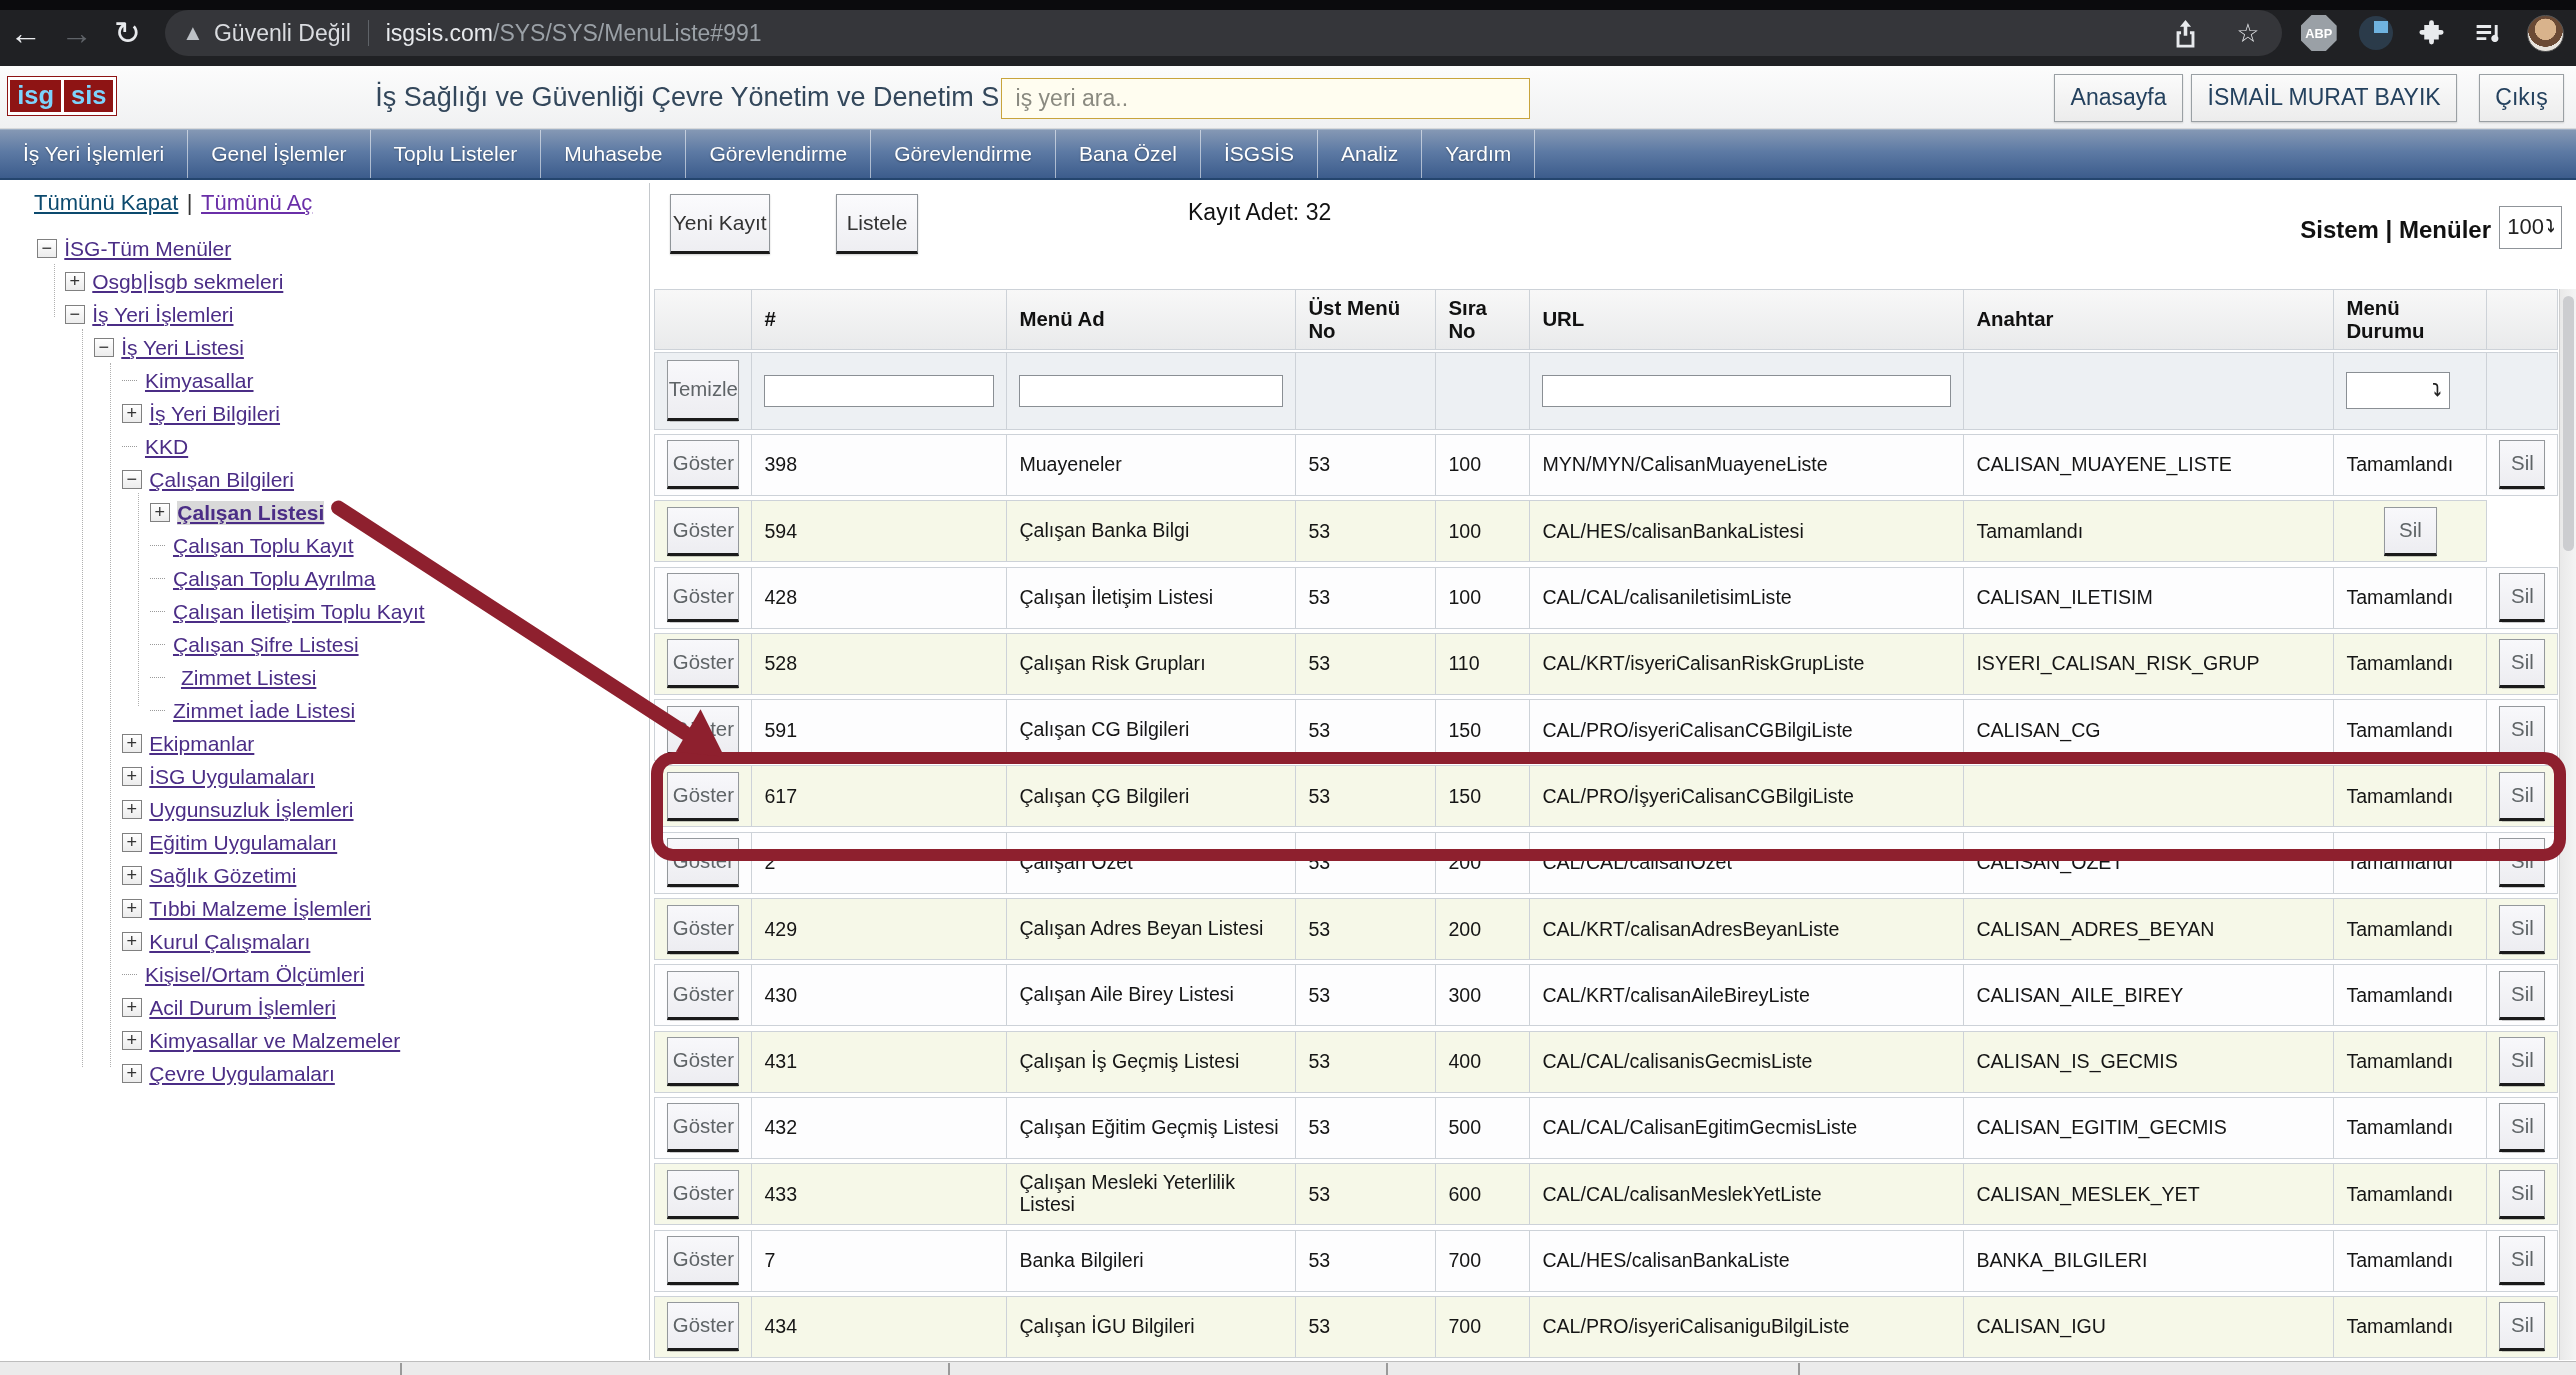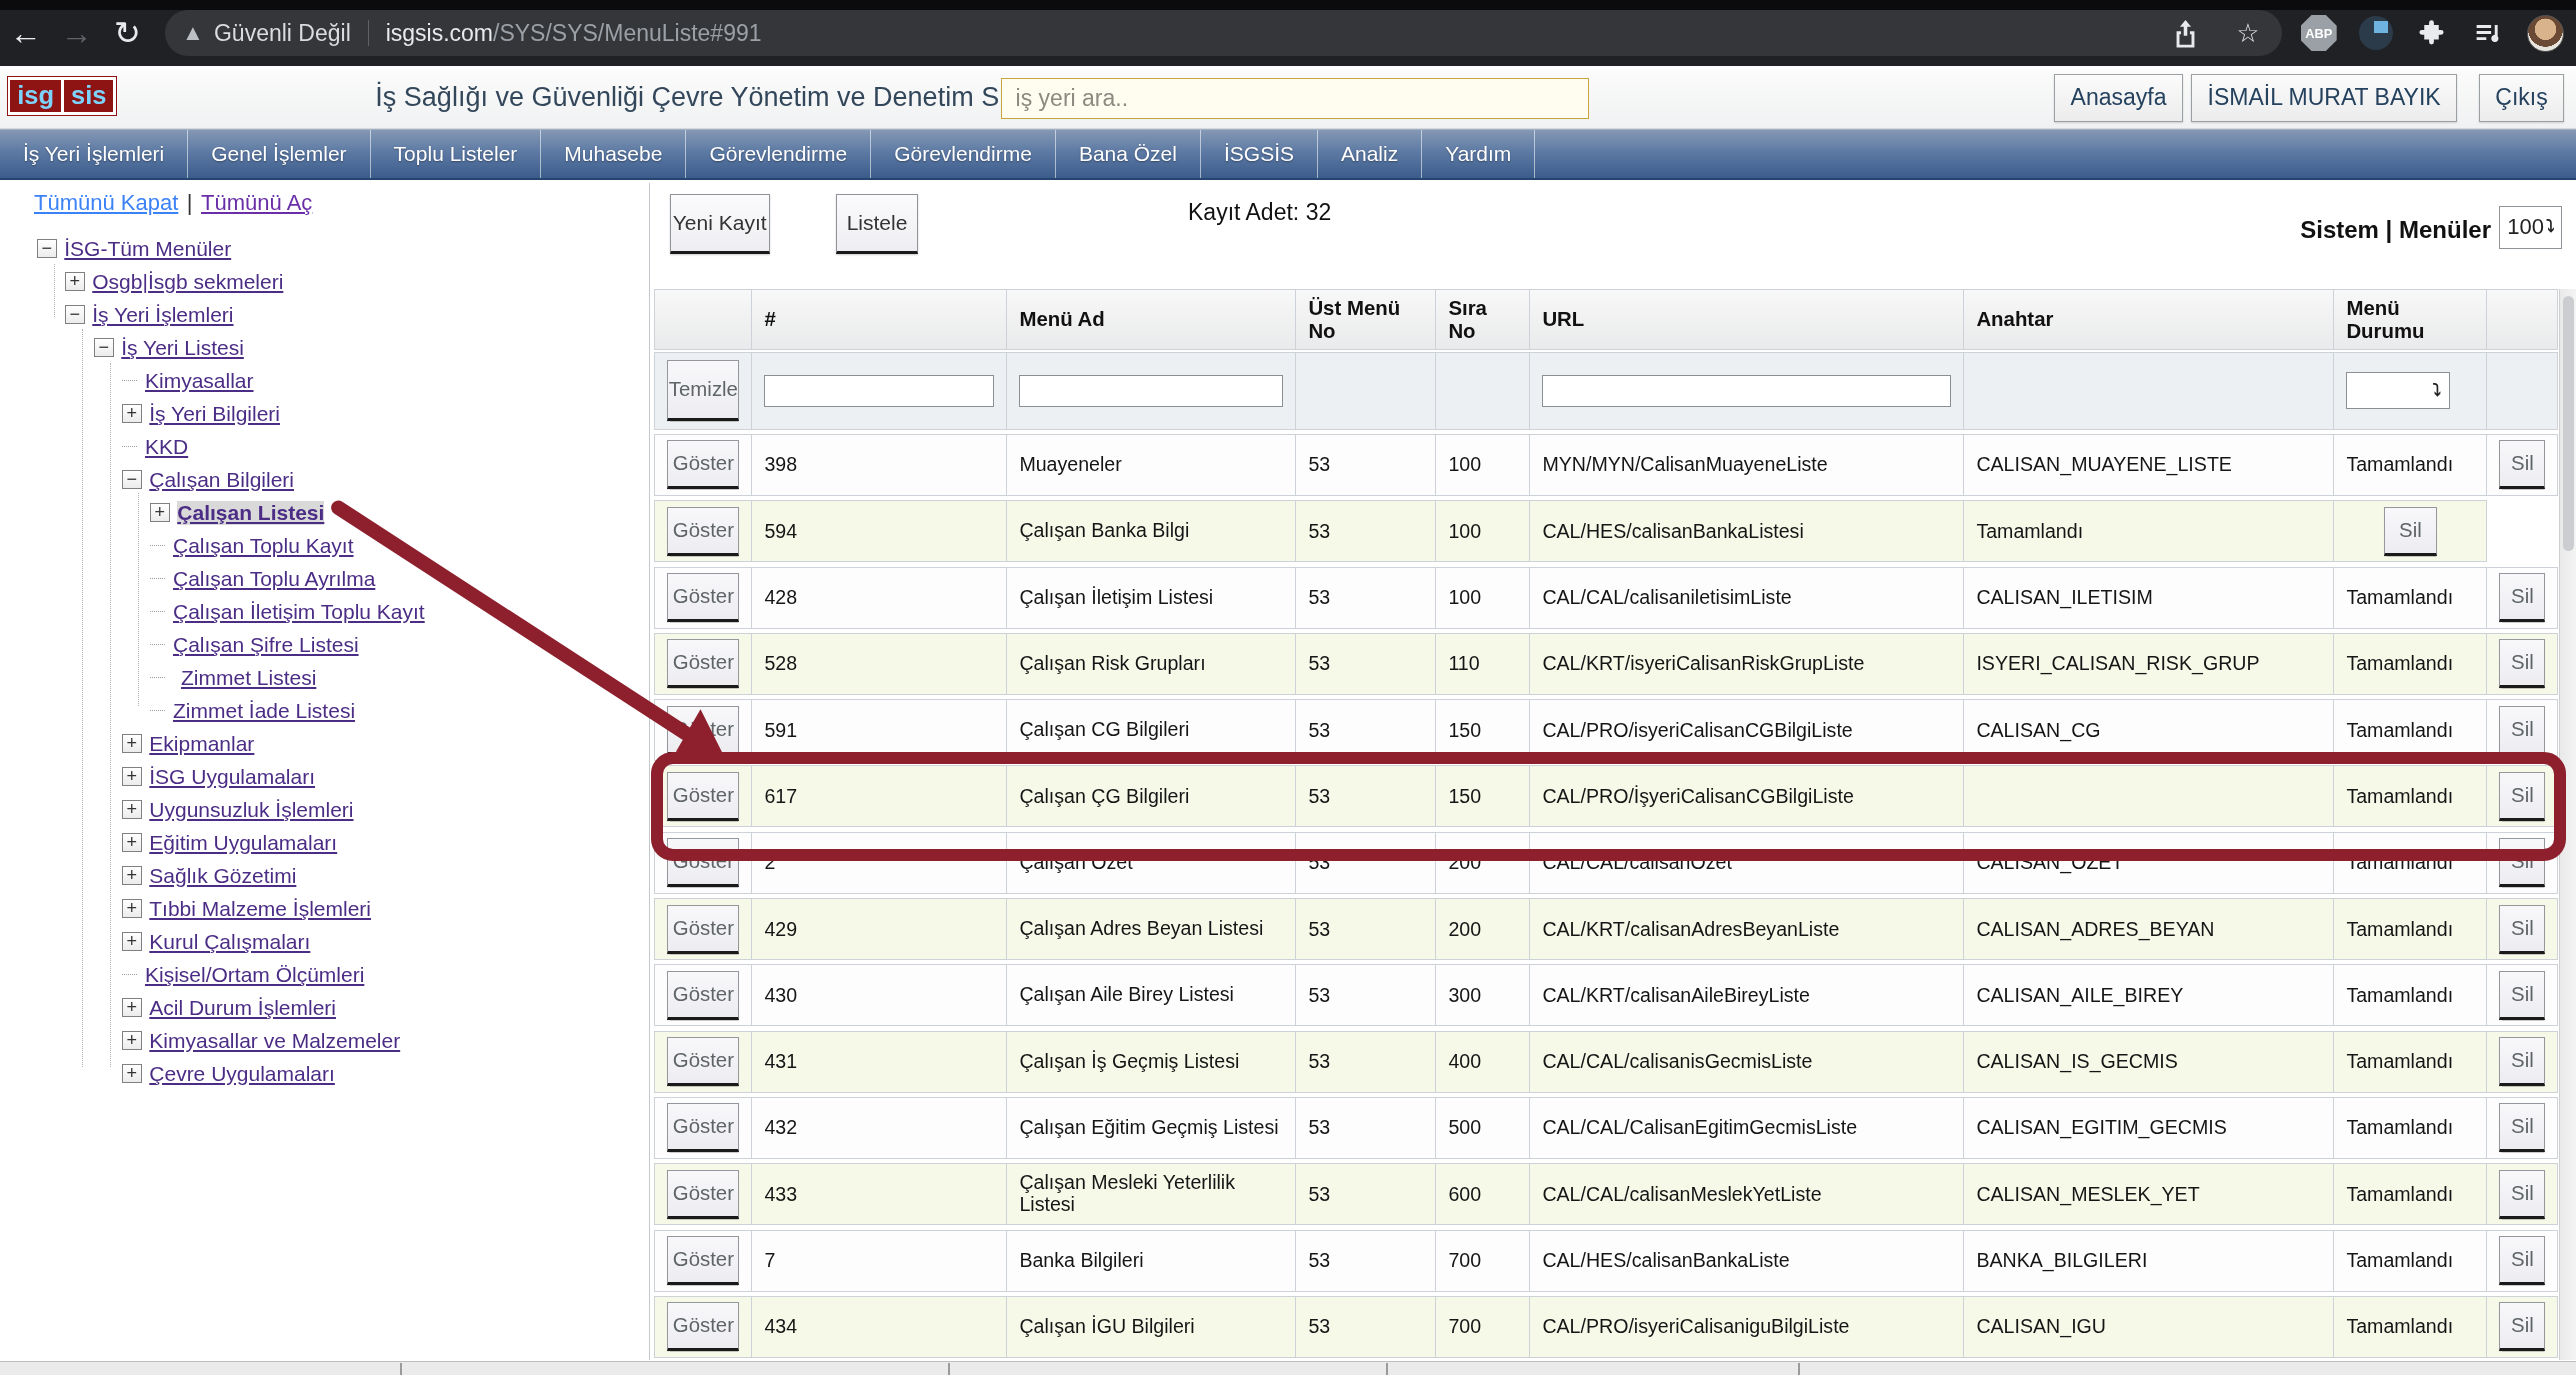--- a/index.html
+++ b/index.html
@@ -31,38 +31,38 @@
   .ext-circle::after { content:""; position:absolute; left:15.3px; top:5.1px; width:13.6px; height:12px; background:#6fb3e0; }
   .avatar { width:37px; height:37px; border-radius:50%;
     background:radial-gradient(circle at 50% 38%, #d9b38c 0 38%, #6b4a35 39% 62%, #e8e4de 63%); border:0.9px solid #555; }
   
   .app-header { position:absolute; left:0; top:66px; width:2576px; height:63px;
     background:linear-gradient(#fcfcfc,#f0f1f2); border-bottom:0.9px solid #d7d9db; }
   .logo { position:absolute; left:6.8px; top:10.2px; display:flex; gap:3.4px; padding:2.6px; border:1.7px solid var(--logo-red); background:#fff; }
   .logo span { background:var(--logo-red); color:#7dd3fc; font-weight:bold; font-size:25.5px; padding:1.7px 6.8px; }
   .page-title { position:absolute; left:255px; top:0; width:935px; height:63px; display:flex; align-items:center; justify-content:center;
     font-size:27px; color:#33475b; }
-  .site-search { position:absolute; left:1001px; top:12px; width:588px; height:41px; background:#fffdf0;
+  .site-search { position:absolute; left:1001px; top:12px; width:529px; height:41px; background:#fffdf0;
     border:1.7px solid var(--search-gold); font-size:23px; color:#0c4a6e; padding:0 13.6px; outline:none; }
   .site-search::placeholder { color:#8a8a80; }
   .hdr-buttons { position:absolute; right:12px; top:7.7px; display:flex; gap:8.5px; }
   .hdr-btn { height:48px; padding:0 15.3px; background:linear-gradient(#fbfbfb,#ececec); border:0.9px solid #9aa0a4;
     font-size:23px; color:#24415e; display:flex; align-items:center; box-shadow:0 0.9px 1.7px rgba(0,0,0,.15); cursor:pointer; }
   .hdr-btn.user { margin-right:13.6px; }
   
   .nav-bar { position:absolute; left:0; top:129px; width:2576px; height:51px;
     background:linear-gradient(#8598b4 0%, #5d7aa4 45%, #3c5c8c 100%); border-top:0.9px solid #9fb0c6; border-bottom:2.6px solid #24456e;
     display:flex; }
   .nav-item { color:#fff; font-size:21px; line-height:48px; padding:0 23px; border-right:0.9px solid rgba(255,255,255,.55);
     text-shadow:0 0.9px 1.7px rgba(0,0,0,.35); white-space:nowrap; cursor:pointer; }
   
   .sidebar { position:absolute; left:0; top:183px; width:650px; height:1177px; border-right:0.9px solid #c4c8cc; background:#fff; overflow:hidden; }
   .tree-top { position:absolute; left:34px; top:6.8px; font-size:22px; white-space:nowrap; }
   .tree-top a { text-decoration:underline; cursor:pointer; }
-  .lnk-blue { color:#3b82f6; }
+  .lnk-blue { color:#0c4a6e; }
   .lnk-purple { color:#6a2fa8; }
   .tree-top .sep { color:#333; margin:0 8.5px; text-decoration:none; }
   .tree { position:absolute; left:0; top:49px; width:100%; }
   .tree-item { height:33px; display:flex; align-items:center; white-space:nowrap; }
   .tree-box { width:19.6px; height:19.6px; flex:0 0 auto; border:0.9px solid #808080; background:linear-gradient(#fff,#ececec);
     color:#333; font-size:18px; line-height:17px; text-align:center; margin-right:7.7px; cursor:pointer; }
   .tree-stub { width:15.3px; height:0; flex:0 0 auto; border-top:1.7px dotted #9a9a9a; margin-right:7.7px; }
   .tree-link { color:#4b2d86; font-size:21px; text-decoration:underline; cursor:pointer; }
   .tree-link.selected { font-weight:bold; background:#d9d9d9; }
   .guide { position:absolute; width:0; border-left:1.7px dotted #b0b0b0; }

